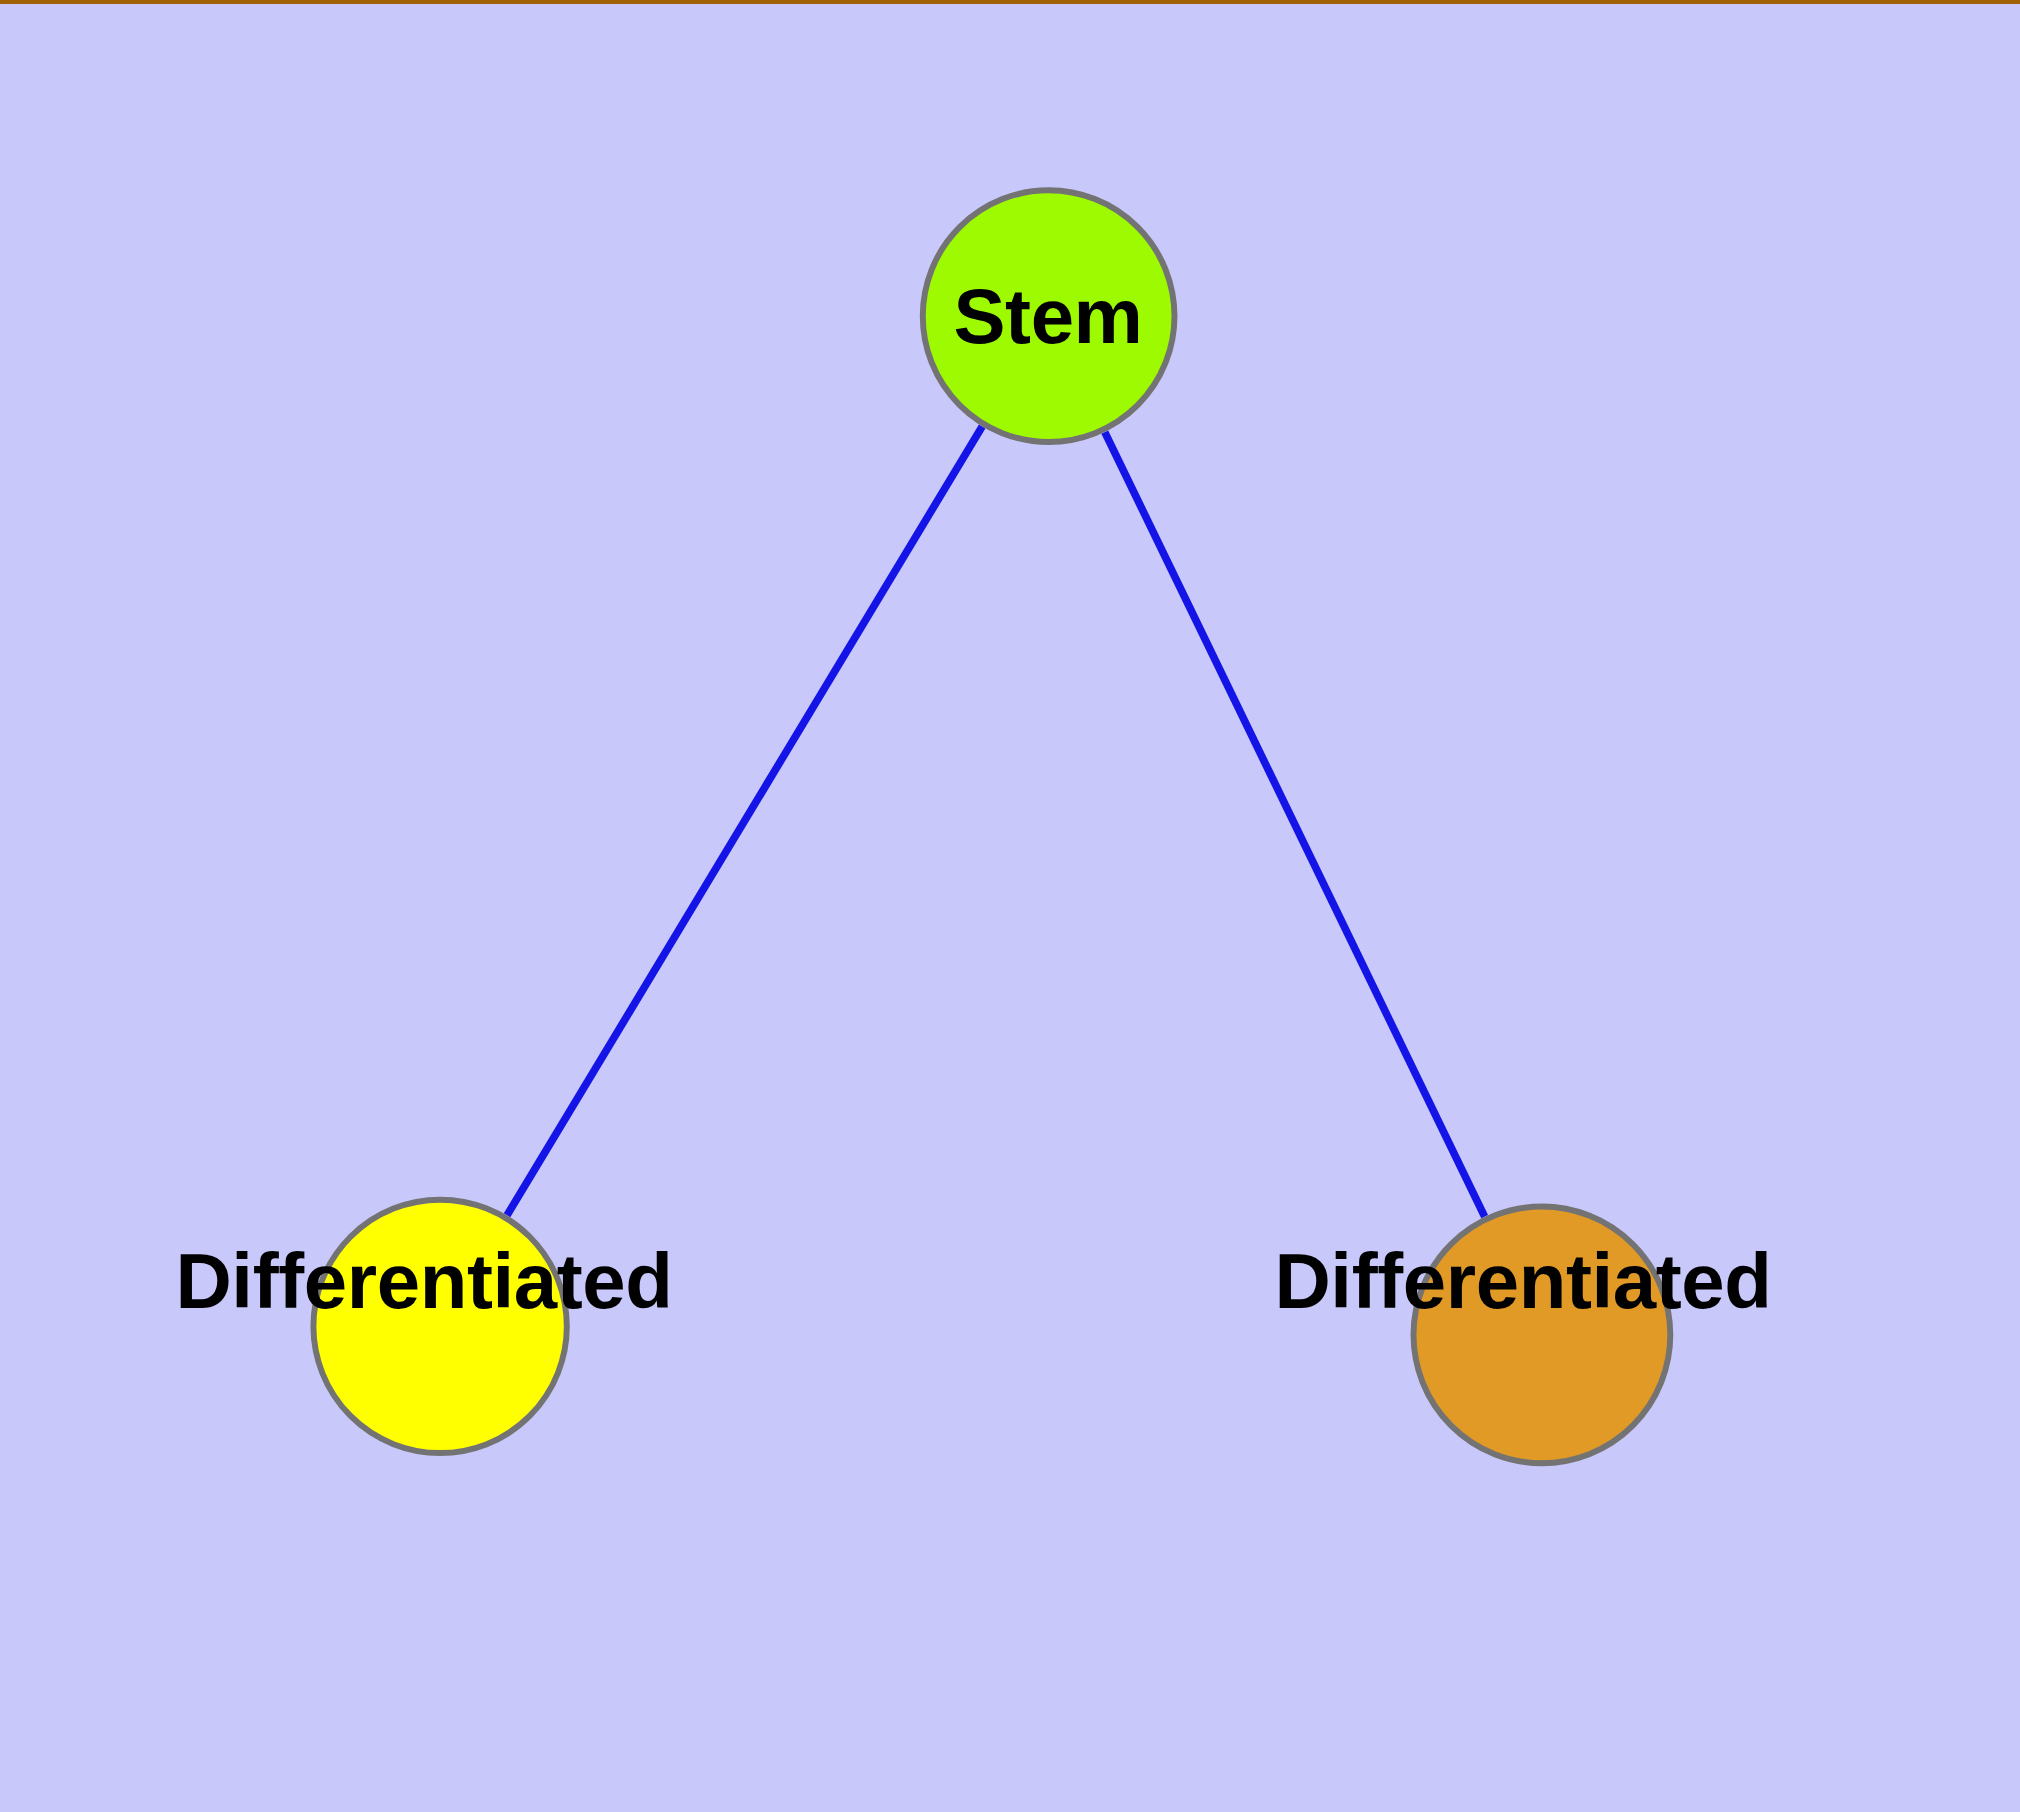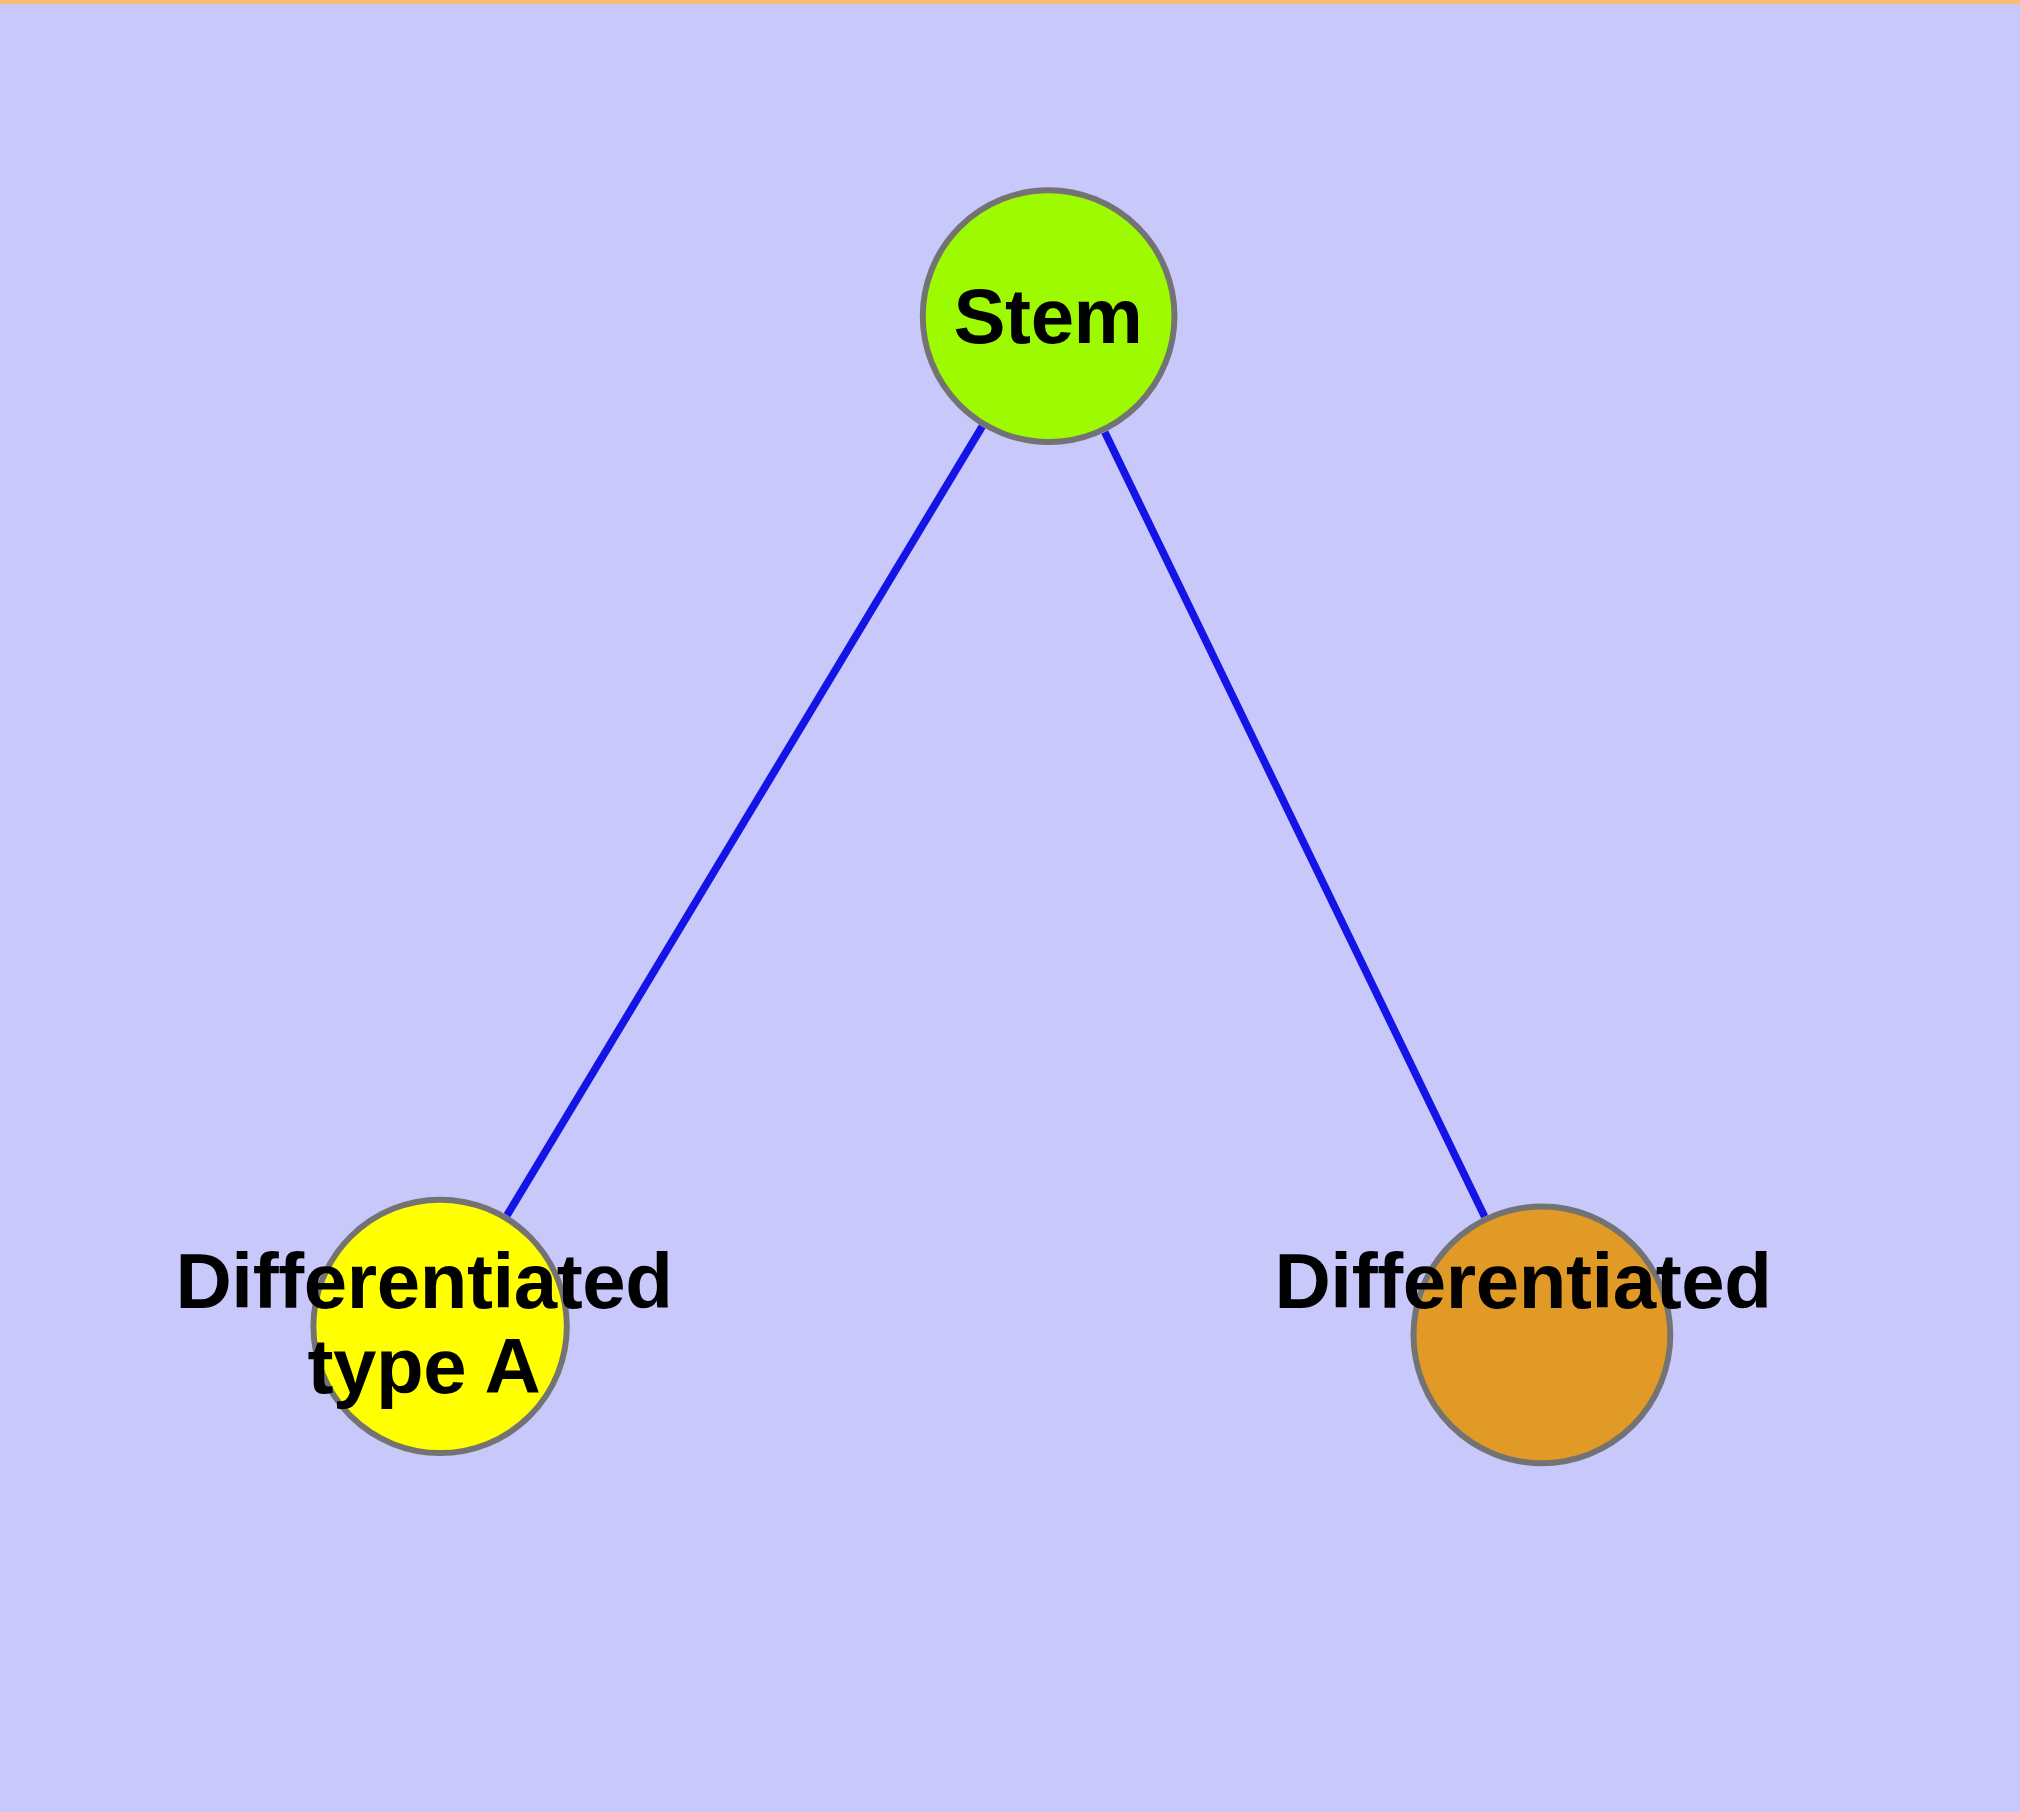--- a/index.html
+++ b/index.html
@@ -4,21 +4,21 @@
 <style>
   html, body {
     margin: 0;
     padding: 0;
     background: #ffffff;
   }
   #canvas {
     position: relative;
     width: 2021px;
     height: 1812px;
-    background: #fdba74;
+    background: #a16207;
     overflow: hidden;
     font-family: "Liberation Sans", sans-serif;
   }
   #plot-background {
     position: absolute;
     left: 0;
     top: 4.2px;
     width: 2021px;
     height: 1808px;
     background: #c8c8fb;
@@ -78,21 +78,20 @@
       <circle cx="1819" cy="1575" r="151.5" fill="#e29a26" stroke="#737373" stroke-width="7"></circle>
     </g>
   </svg>
 
   <div class="node-label" id="label-stem">
     <span>Stem</span>
   </div>
 
   <div class="node-label" id="label-typeA">
     <div>Differentiated</div>
-    <div>type A</div>
   </div>
 
   <div class="node-label" id="label-typeB">
     <div>Differentiated</div>
   </div>
 
 </div>
 
 
 </body></html>

